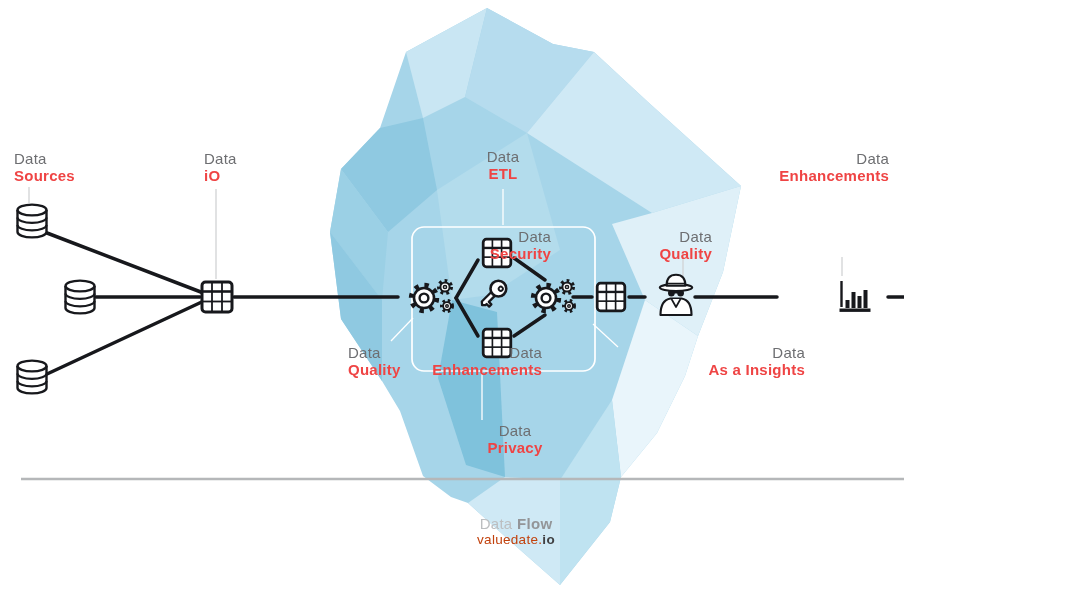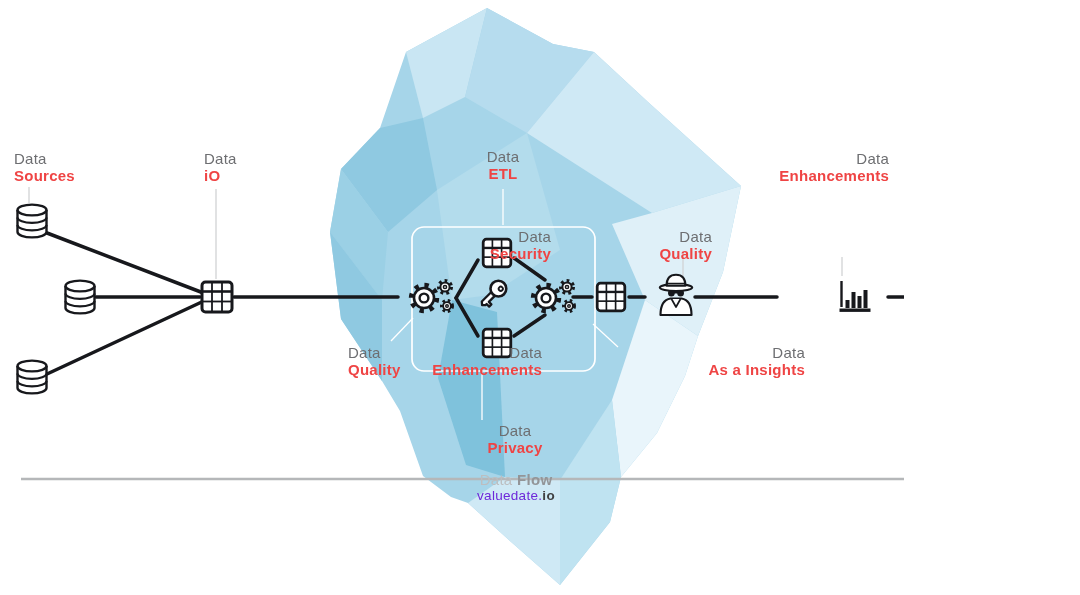--- a/index.html
+++ b/index.html
@@ -10,21 +10,21 @@
   #scene{position:absolute;left:0;top:0;}
   .label{position:absolute;font-size:15px;line-height:17px;letter-spacing:.25px;white-space:nowrap;}
   .label span{display:block;}
   .l-top{color:#6d6e71;font-weight:400;}
   .l-bottom{color:#ef4444;font-weight:700;}
   .watermark{position:absolute;text-align:center;letter-spacing:.3px;}
   .wm-line1{font-size:15px;line-height:16px;}
   .wm-line2{font-size:13.5px;line-height:15px;}
   .wm-light{color:#bcbec0;font-weight:400;}
   .wm-bold-gray{color:#939598;font-weight:700;}
-  .wm-reg{color:#6d28d9;font-weight:400;}
+  .wm-reg{color:#c2410c;font-weight:400;}
   .wm-bold-dark{color:#414042;font-weight:700;}
 </style>
 </head>
 <body>
 
 <div id="canvas">
 
   <svg id="scene" width="1080" height="595" viewBox="0 0 1080 595">
     <defs>
 
@@ -221,18 +221,18 @@
   <div class="label" style="right:99px;top:344px;text-align:right;">
     <span class="l-top">Data</span>
     <span class="l-bottom">As a Insights</span>
   </div>
 
   <div class="label" style="right:15px;top:150px;text-align:right;">
     <span class="l-top">Data</span>
     <span class="l-bottom">Enhancements</span>
   </div>
 
-  <div class="watermark" style="left:416px;top:472px;width:200px;">
+  <div class="watermark" style="left:416px;top:516px;width:200px;">
     <div class="wm-line1"><span class="wm-light">Data</span> <span class="wm-bold-gray">Flow</span></div>
     <div class="wm-line2"><span class="wm-reg">valuedate.</span><span class="wm-bold-dark">io</span></div>
   </div>
 
 </div>
 
 </body></html>

